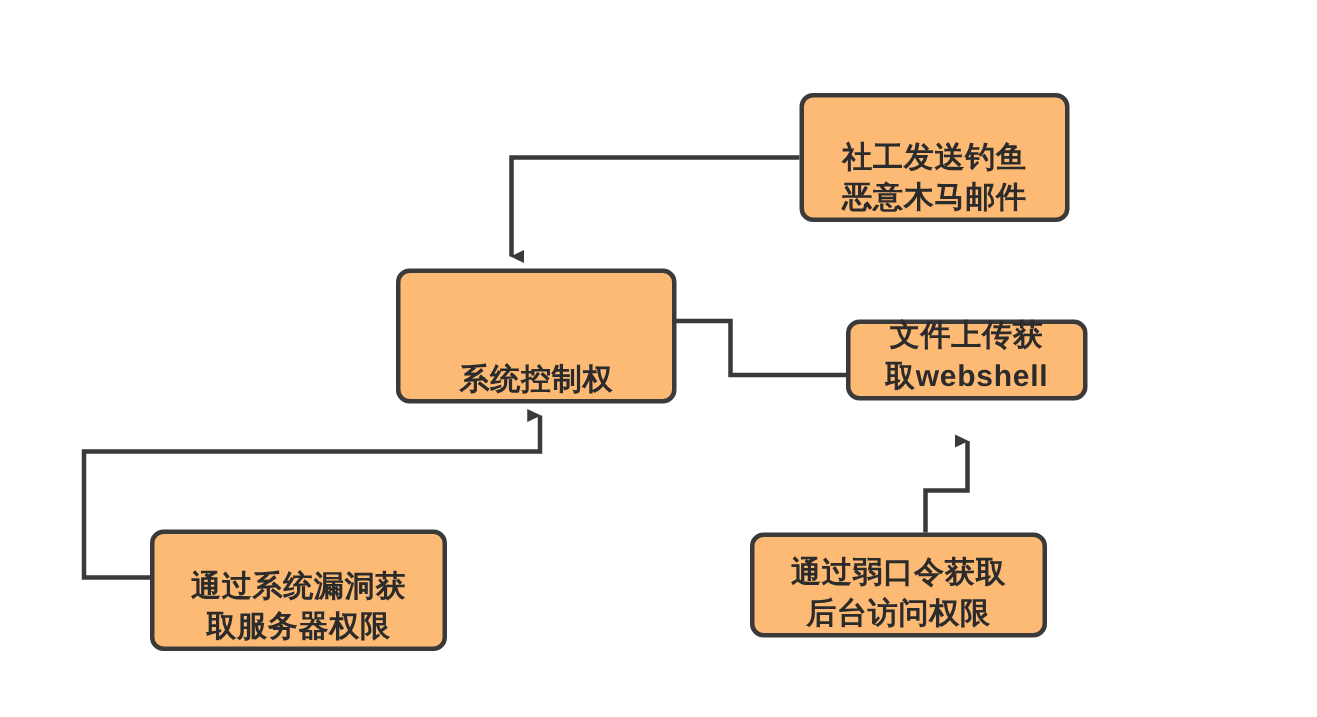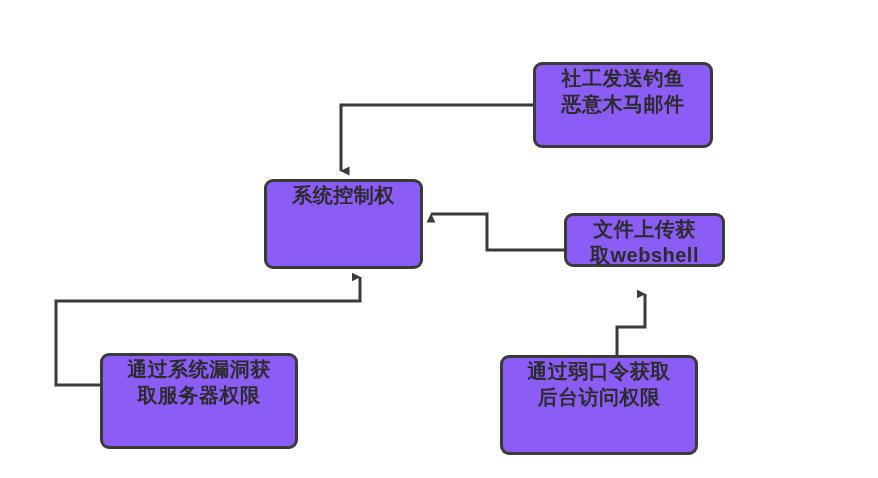--- a/index.html
+++ b/index.html
@@ -20,66 +20,66 @@
     left: 0;
     top: 0;
     width: 878px;
     height: 478px;
   }
   .node {
     position: absolute;
     box-sizing: border-box;
     border: 3px solid #3a3a3a;
     border-radius: 9px;
-    background: #8b5cf6;
+    background: #fdba74;
     display: flex;
-    align-items: flex-start;
+    align-items: flex-end;
     justify-content: center;
     z-index: 2;
   }
   .node-label {
     display: block;
     text-align: center;
     color: #2b2b2b;
     font-weight: bold;
     font-size: 20px;
     line-height: 1.32;
     letter-spacing: 0.5px;
     white-space: pre-line;
     padding: 0 6px;
   }
   #node-system-control {
     left: 264px;
     top: 179px;
-    width: 159px;
+    width: 187px;
     height: 90px;
   }
   #node-phishing-email {
     left: 533px;
     top: 62px;
     width: 180px;
     height: 86px;
   }
   #node-webshell-upload {
     left: 564px;
     top: 213px;
     width: 161px;
     height: 54px;
   }
   #node-system-vuln {
     left: 100px;
     top: 353px;
     width: 198px;
-    height: 96px;
+    height: 81px;
   }
   #node-weak-password {
     left: 500px;
     top: 355px;
     width: 198px;
-    height: 100px;
+    height: 70px;
   }
 </style>
 </head>
 <body>
 
 <div id="canvas">
 
   <svg id="edges" viewBox="0 0 878 478" xmlns="http://www.w3.org/2000/svg">
     <defs>
       <marker id="arrow-down" markerWidth="10" markerHeight="10" refX="5" refY="8.5" orient="auto" markerUnits="userSpaceOnUse">

